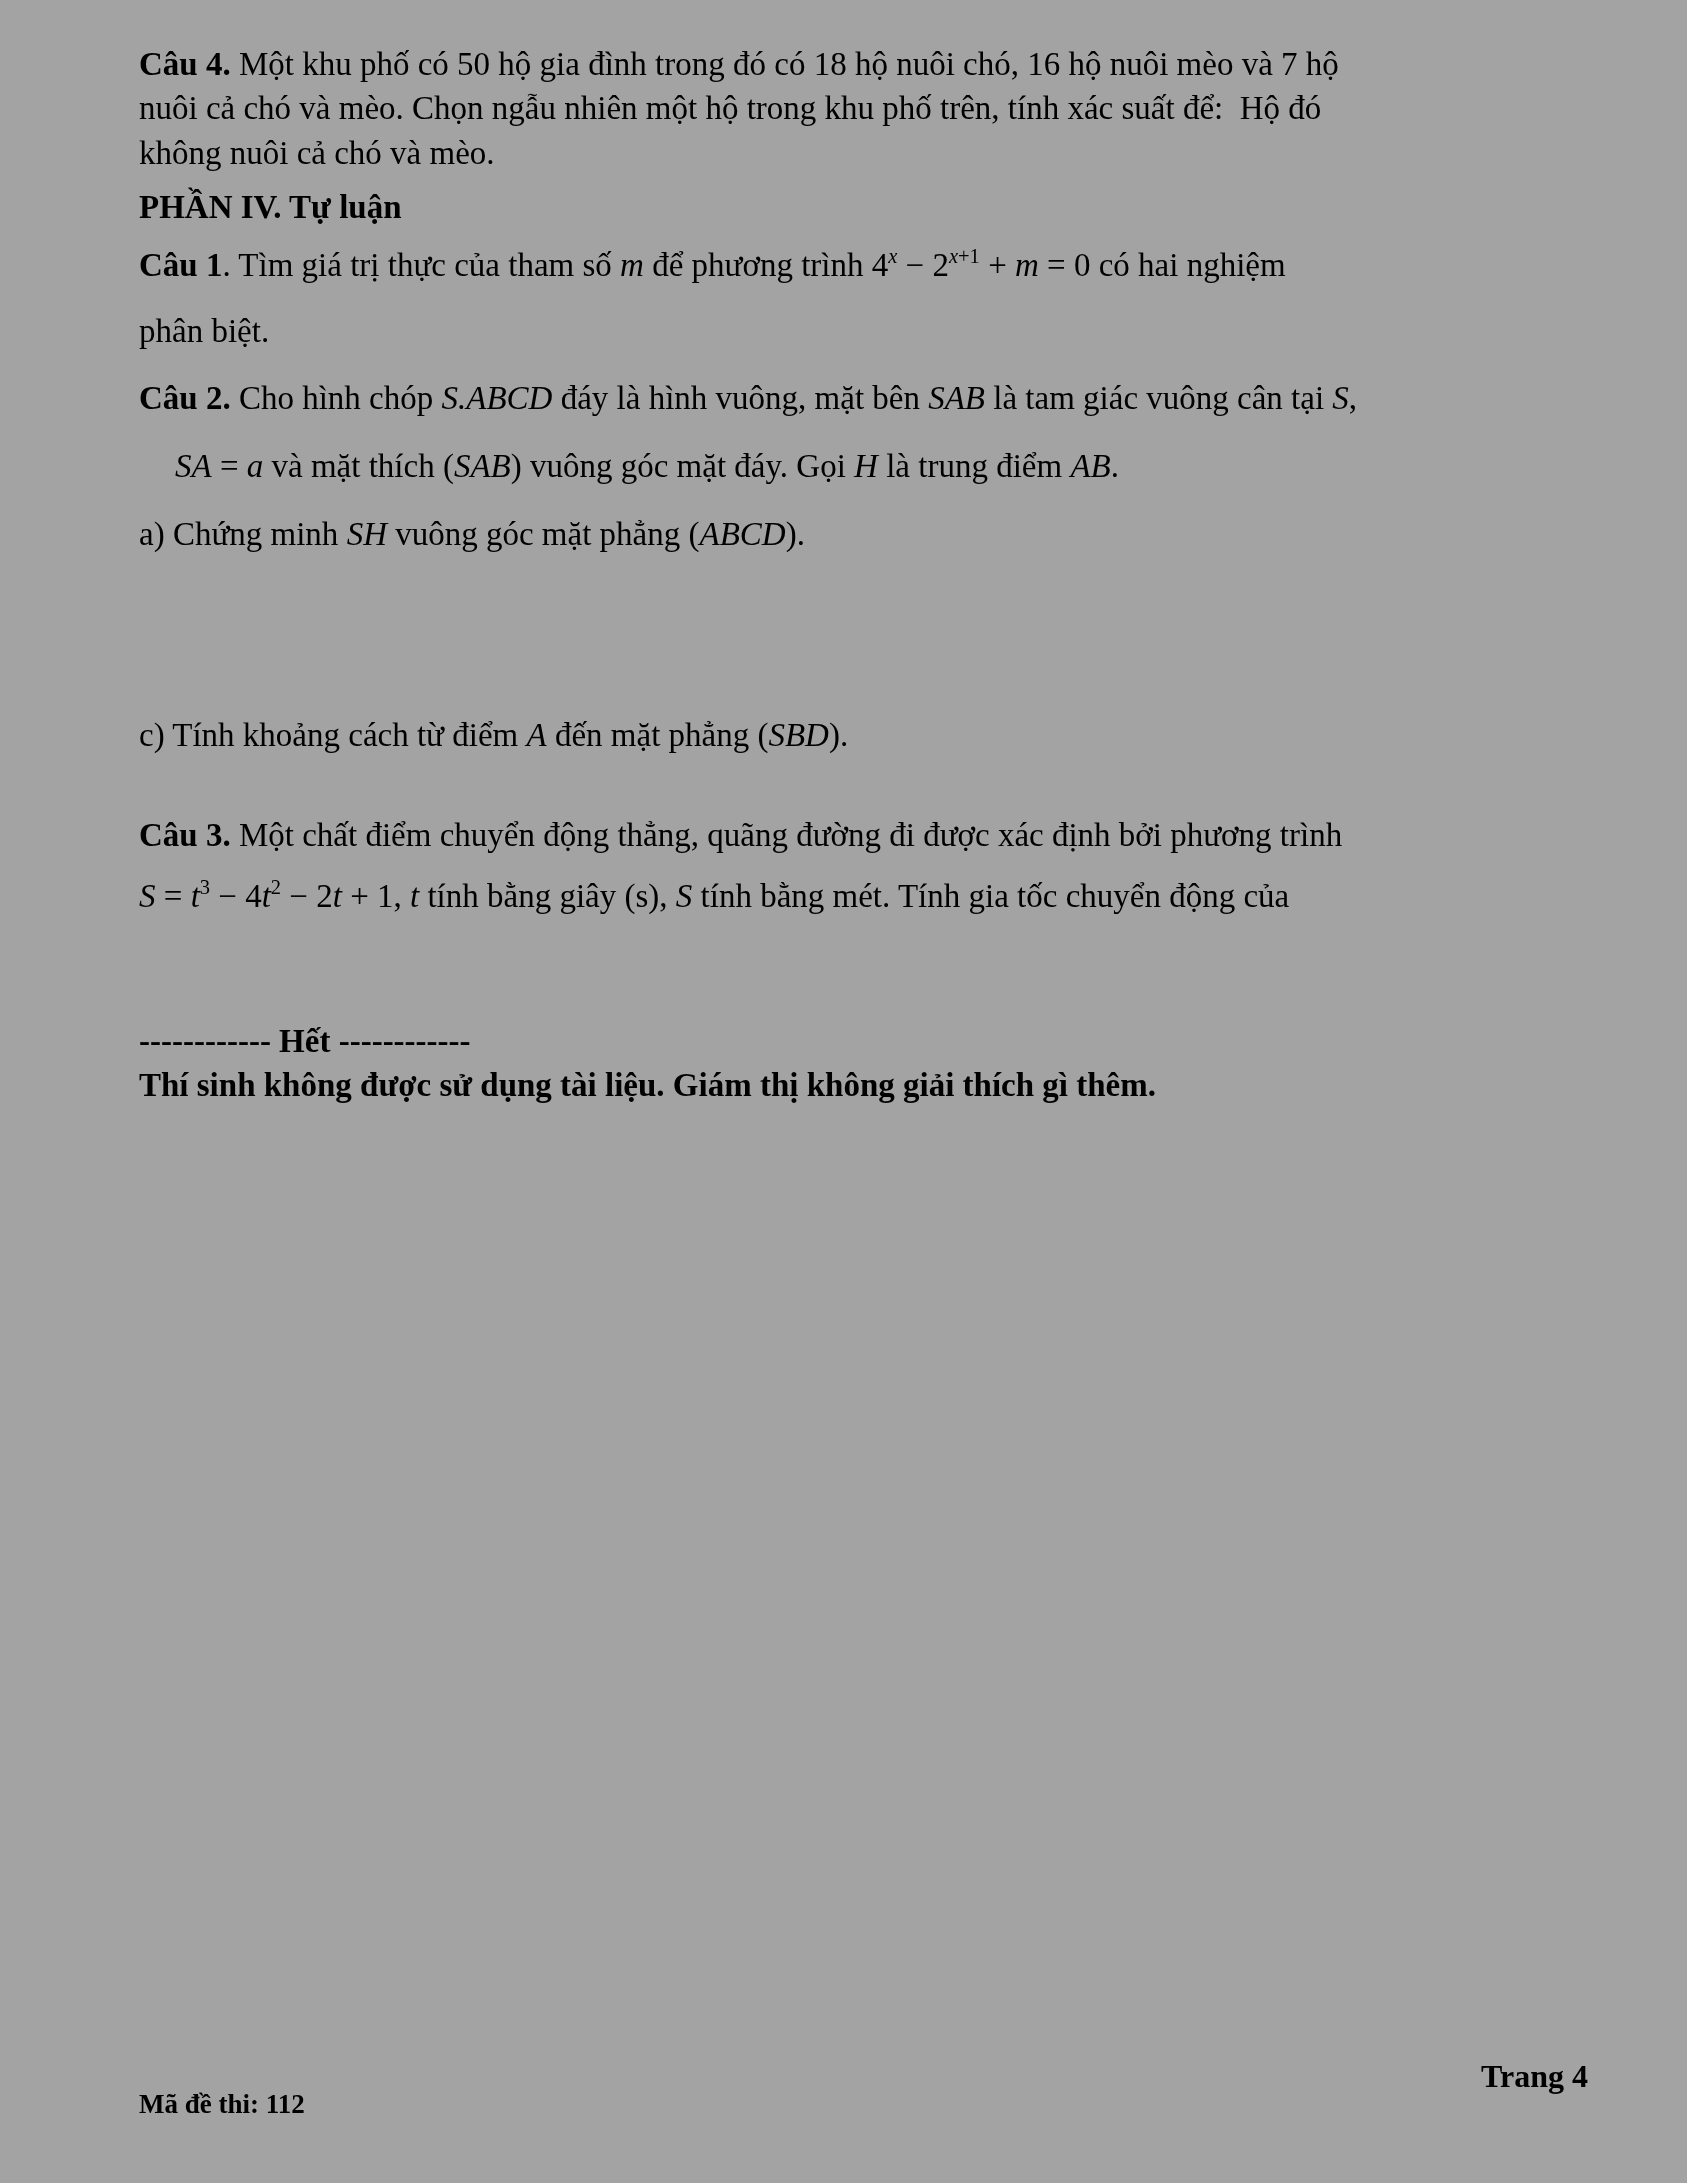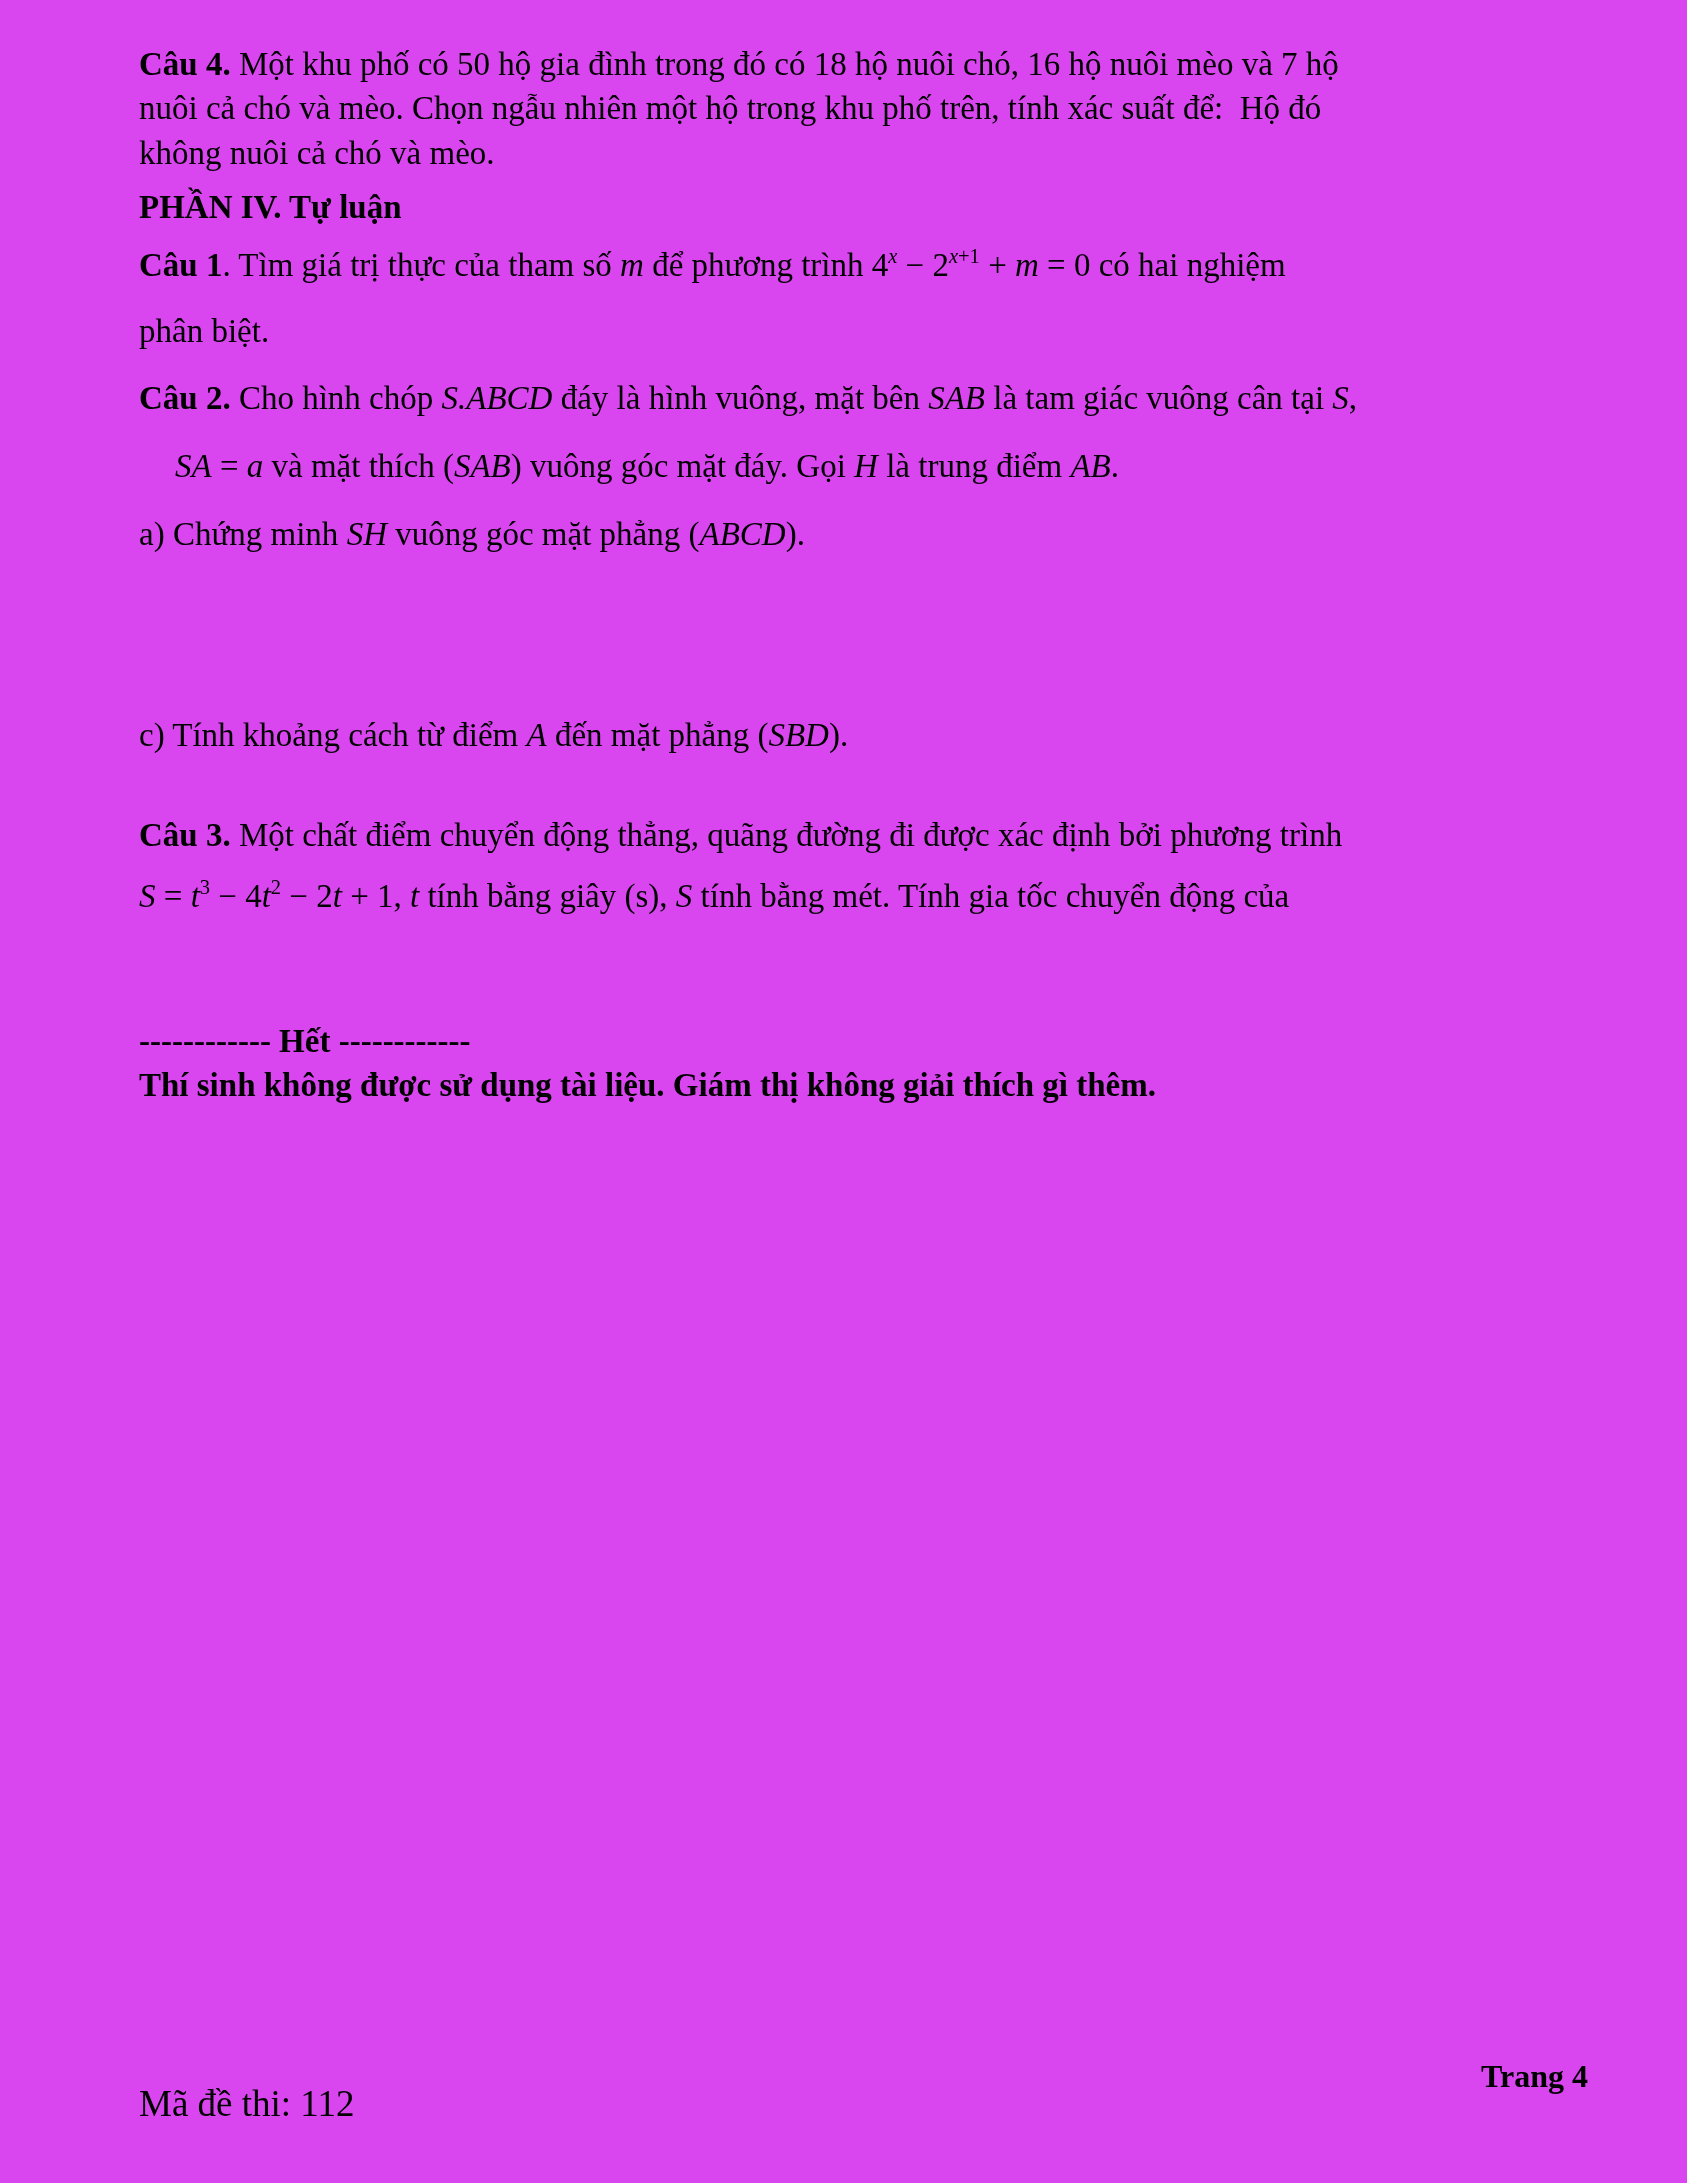--- a/index.html
+++ b/index.html
@@ -4,21 +4,21 @@
 <style>
   html, body {
     margin: 0;
     padding: 0;
     background: #ffffff;
   }
   .page {
     position: relative;
     width: 1687px;
     height: 2183px;
-    background: #d946ef;
+    background: #a3a3a3;
     font-family: "Liberation Serif", "DejaVu Serif", serif;
     font-size: 33px;
     color: #000000;
     overflow: hidden;
   }
   .line {
     position: absolute;
     left: 139px;
     width: 1416px;
     line-height: 38px;
@@ -39,22 +39,22 @@
     right: 99px;
     top: 2060px;
     font-weight: 700;
     font-size: 32px;
     line-height: 33px;
   }
   .footer-left {
     position: absolute;
     left: 139px;
     top: 2088px;
-    font-weight: 400;
-    font-size: 37px;
+    font-weight: 700;
+    font-size: 27px;
     line-height: 32px;
   }
 </style>
 </head>
 <body>
 
 <div class="page">
 
   <div class="line" style="top:45px"><b>Câu 4.</b><span> Một khu phố có 50 hộ gia đình trong đó có 18 hộ nuôi chó, 16 hộ nuôi mèo và 7 hộ</span></div>
   <div class="line" style="top:89px"><span>nuôi cả chó và mèo. Chọn ngẫu nhiên một hộ trong khu phố trên, tính xác suất để:&nbsp; Hộ đó</span></div>

